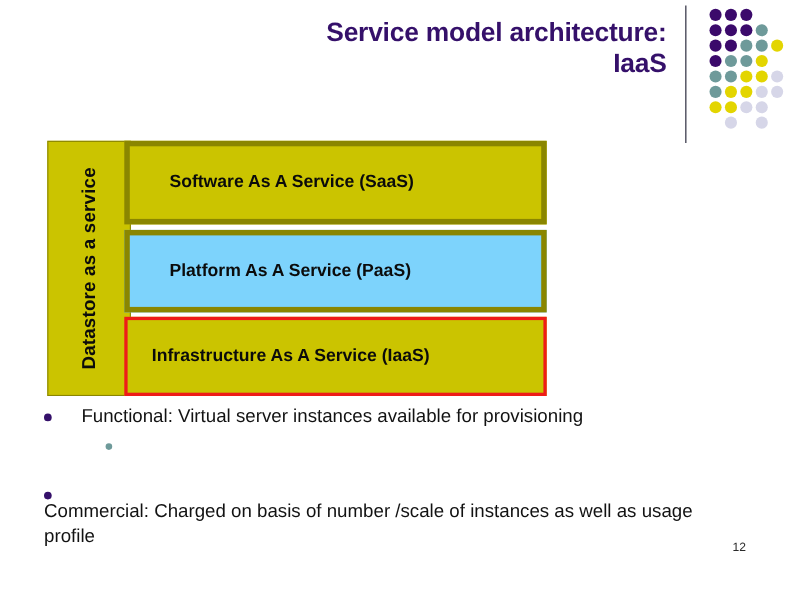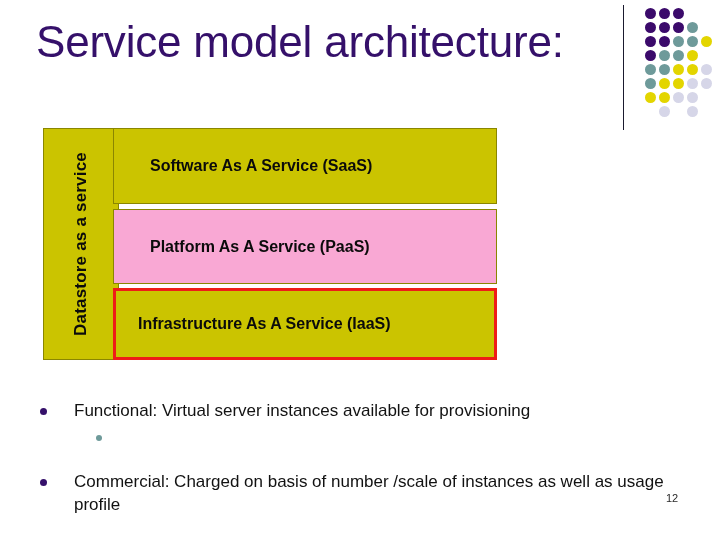--- a/index.html
+++ b/index.html
@@ -19,26 +19,27 @@
   }
 
   
   #title-block {
     position: absolute;
     left: 36px;
     top: 16px;
     width: 570px;
   }
   #title-block .title-line {
-    font-size: 44px;
-    font-weight: normal;
+    font-size: 24px;
+    font-weight: bold;
     color: #35106a;
     line-height: 1.16;
     letter-spacing: -0.2px;
     white-space: nowrap;
+    text-align: right;
   }
 
   
   #dot-matrix {
     position: absolute;
     left: 645px;
     top: 8px;
     width: 72px;
     height: 112px;
   }
@@ -85,21 +86,21 @@
     font-weight: bold;
     color: #0b0b0b;
     letter-spacing: 0.2px;
     white-space: nowrap;
   }
   .layer-box {
     position: absolute;
     left: 70px;
     width: 384px;
     background: #cbc400;
-    border: 1px solid #000000;
+    border: 5px solid #000000;
     box-sizing: border-box;
     display: flex;
     align-items: center;
   }
   .layer-box .layer-text {
     font-size: 16px;
     font-weight: bold;
     color: #0b0b0b;
     white-space: nowrap;
   }
@@ -124,23 +125,23 @@
   #bullets {
     position: absolute;
     left: 40px;
     top: 368px;
     width: 640px;
   }
   .bullet-row {
     display: flex;
     align-items: flex-start;
   }
-  .bullet-l1 { margin-bottom: 6px; margin-top: 32px; }
+  .bullet-l1 { margin-bottom: 6px; }
   .bullet-l2 { margin-left: 56px; margin-bottom: 30px; }
-  .bullet-l1b { margin-top: 6px; }
+  .bullet-l1b { margin-top: 6px; flex-direction: column; }
 
   .marker {
     flex: 0 0 auto;
     border-radius: 50%;
     margin-top: 8px;
   }
   .marker-l1 {
     width: 7px;
     height: 7px;
     background: #35106a;
@@ -173,20 +174,21 @@
     color: #2a2a2a;
   }
 </style>
 </head>
 <body>
 
 <div id="slide">
 
   <div id="title-block">
     <div class="title-line" style="color: rgb(53, 16, 106);">Service model architecture:</div>
+    <div class="title-line" style="color: rgb(53, 16, 106);">IaaS</div>
   </div>
 
   <div id="divider-line"></div>
 
   <div id="dot-matrix">
       <div class="dot" style="background: rgb(59, 10, 107); left: 0px; top: 0px;"></div>
       <div class="dot" style="background: rgb(59, 10, 107); left: 14px; top: 0px;"></div>
       <div class="dot" style="background: rgb(59, 10, 107); left: 28px; top: 0px;"></div>
       <div class="dot" style="background: rgb(59, 10, 107); left: 0px; top: 14px;"></div>
       <div class="dot" style="background: rgb(59, 10, 107); left: 14px; top: 14px;"></div>
@@ -222,21 +224,21 @@
   <div id="diagram">
 
     <div id="sidebar-label" style="background: rgb(203, 196, 0); border-color: rgb(138, 134, 0);">
       <span class="vtext">Datastore as a service</span>
     </div>
 
     <div class="layer-box" id="layer-saas" style="background: rgb(203, 196, 0); border-color: rgb(138, 134, 0);">
       <span class="layer-text">Software As A Service (SaaS)</span>
     </div>
 
-    <div class="layer-box" id="layer-paas" style="background: #f9a8d4; border-color: rgb(138, 134, 0);">
+    <div class="layer-box" id="layer-paas" style="background: #7dd3fc; border-color: rgb(138, 134, 0);">
       <span class="layer-text">Platform As A Service (PaaS)</span>
     </div>
 
     <div class="layer-box" id="layer-iaas" style="background: rgb(203, 196, 0); border-color: rgb(238, 28, 24);">
       <span class="layer-text">Infrastructure As A Service (IaaS)</span>
     </div>
 
   </div>
 
   <div id="bullets">

